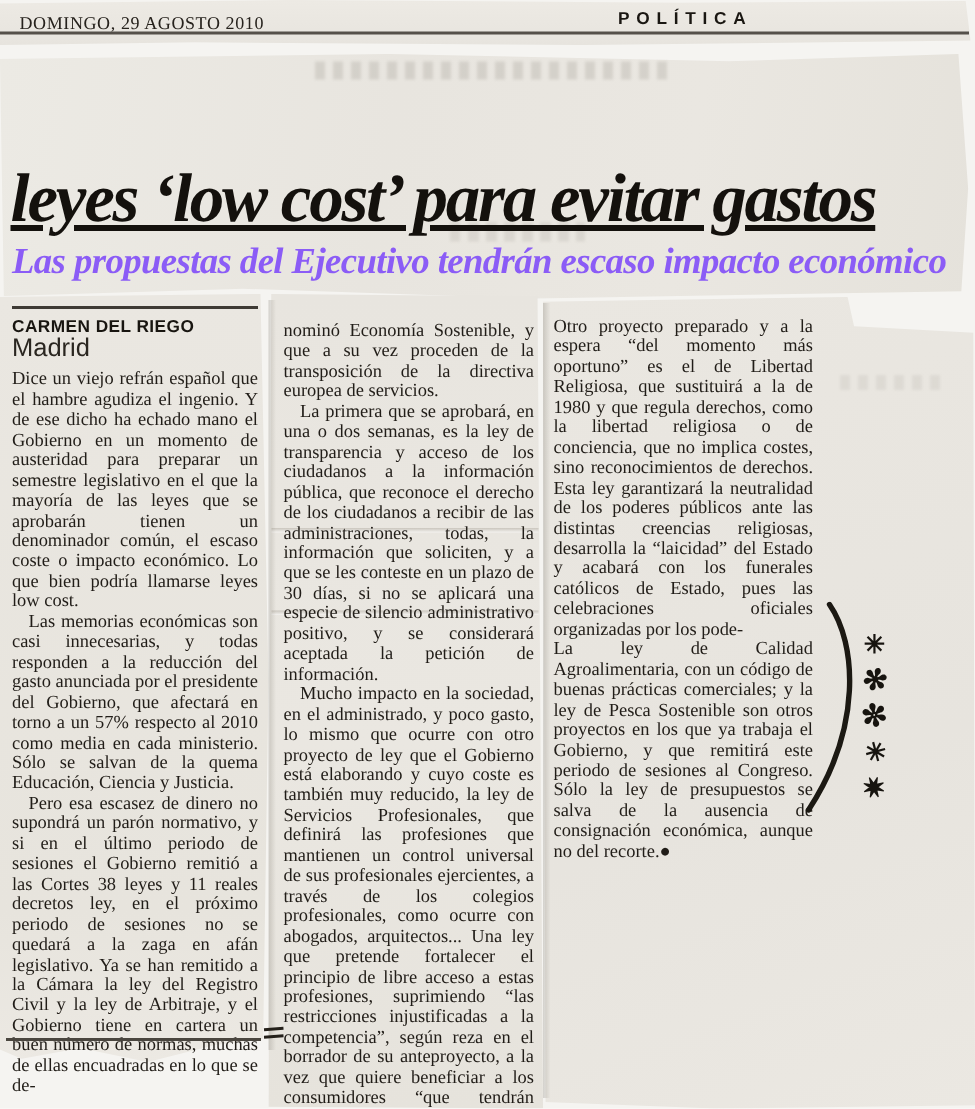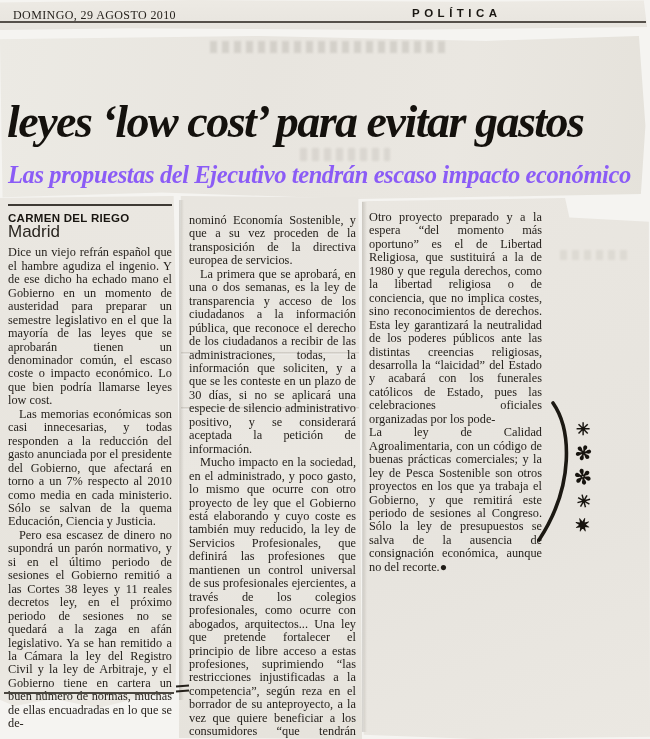--- a/index.html
+++ b/index.html
@@ -93,30 +93,30 @@
 
   <div class="seam" style="left:181px; top:352px; width:178px;"></div>
   <div class="seam" style="left:181px; top:407px; width:178px;"></div>
   <div class="vshadow" style="left:179px; top:200px; height:500px;"></div>
   <div class="vshadow" style="left:362px; top:202px; height:530px;"></div>
 
   <div class="kicker-date">DOMINGO, 29 AGOSTO 2010</div>
   <div class="kicker-section">POLÍTICA</div>
   <div class="kicker-rule"></div>
 
-  <div class="headline" style="top:94px;">leyes ‘low cost’ para evitar gastos</div>
+  <div class="headline" style="top:104px;text-decoration:underline;">leyes ‘low cost’ para evitar gastos</div>
   <div class="subheadline">Las propuestas del Ejecutivo tendrán escaso impacto económico</div>
 
   <div class="col col-1">
     <div class="byline-rule"></div>
     <div class="byline-author">CARMEN DEL RIEGO</div>
     <div class="byline-city">Madrid</div>
     <div class="paras">
         <p>Dice un viejo refrán español que el hambre agudiza el ingenio. Y de ese dicho ha echado mano el Gobierno en un momento de austeridad para preparar un semestre legislativo en el que la mayoría de las leyes que se aprobarán tienen un denominador común, el escaso coste o impacto económico. Lo que bien podría llamarse leyes low cost.</p>
-        <p>Las memorias económicas son casi innecesarias, y todas responden a la reducción del gasto anunciada por el presidente del Gobierno, que afectará en torno a un 7% respecto al 2010 como media en cada ministerio. Sólo se salvan de la quema Educación, Ciencia y Justicia.</p>
+        <p>Las memorias económicas son casi innecesarias, y todas responden a la reducción del gasto anunciada por el presidente del Gobierno, que afectará en torno a un 57% respecto al 2010 como media en cada ministerio. Sólo se salvan de la quema Educación, Ciencia y Justicia.</p>
         <p>Pero esa escasez de dinero no supondrá un parón normativo, y si en el último periodo de sesiones el Gobierno remitió a las Cortes 38 leyes y 11 reales decretos ley, en el próximo periodo de sesiones no se quedará a la zaga en afán legislativo. Ya se han remitido a la Cámara la ley del Registro Civil y la ley de Arbitraje, y el Gobierno tiene en cartera un buen número de normas, muchas de ellas encuadradas en lo que se de-</p>
       </div>
   </div>
   <div class="col1-bottom-rule"></div>
 
   <div class="col col-2">
     <div class="paras">
         <p>nominó Economía Sostenible, y que a su vez proceden de la transposición de la directiva europea de servicios.</p>
         <p>La primera que se aprobará, en una o dos semanas, es la ley de transparencia y acceso de los ciudadanos a la información pública, que reconoce el derecho de los ciudadanos a recibir de las administraciones, todas, la información que soliciten, y a que se les conteste en un plazo de 30 días, si no se aplicará una especie de silencio administrativo positivo, y se considerará aceptada la petición de información.</p>
         <p>Mucho impacto en la sociedad, en el administrado, y poco gasto, lo mismo que ocurre con otro proyecto de ley que el Gobierno está elaborando y cuyo coste es también muy reducido, la ley de Servicios Profesionales, que definirá las profesiones que mantienen un control universal de sus profesionales ejercientes, a través de los colegios profesionales, como ocurre con abogados, arquitectos... Una ley que pretende fortalecer el principio de libre acceso a estas profesiones, suprimiendo “las restricciones injustificadas a la competencia”, según reza en el borrador de su anteproyecto, a la vez que quiere beneficiar a los consumidores “que tendrán acceso a una mayor diversidad de servicios profesionales a mejores precios”.</p>

